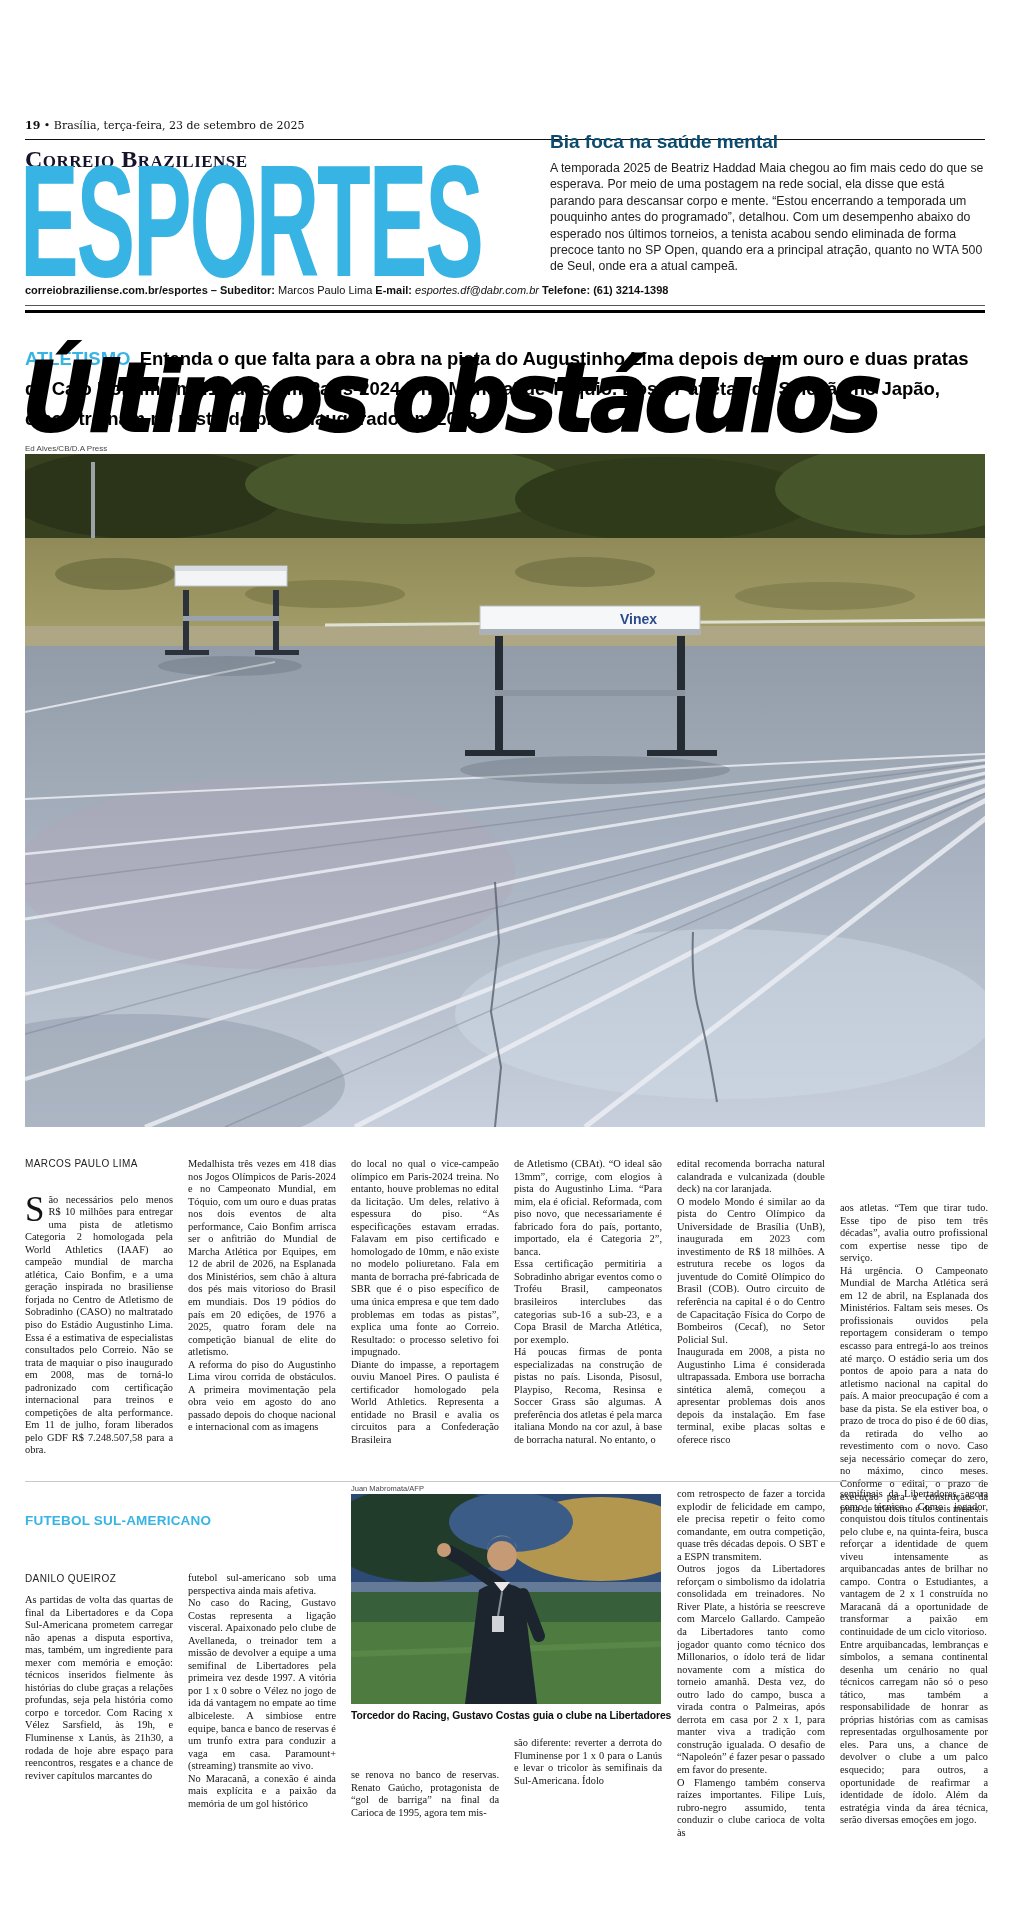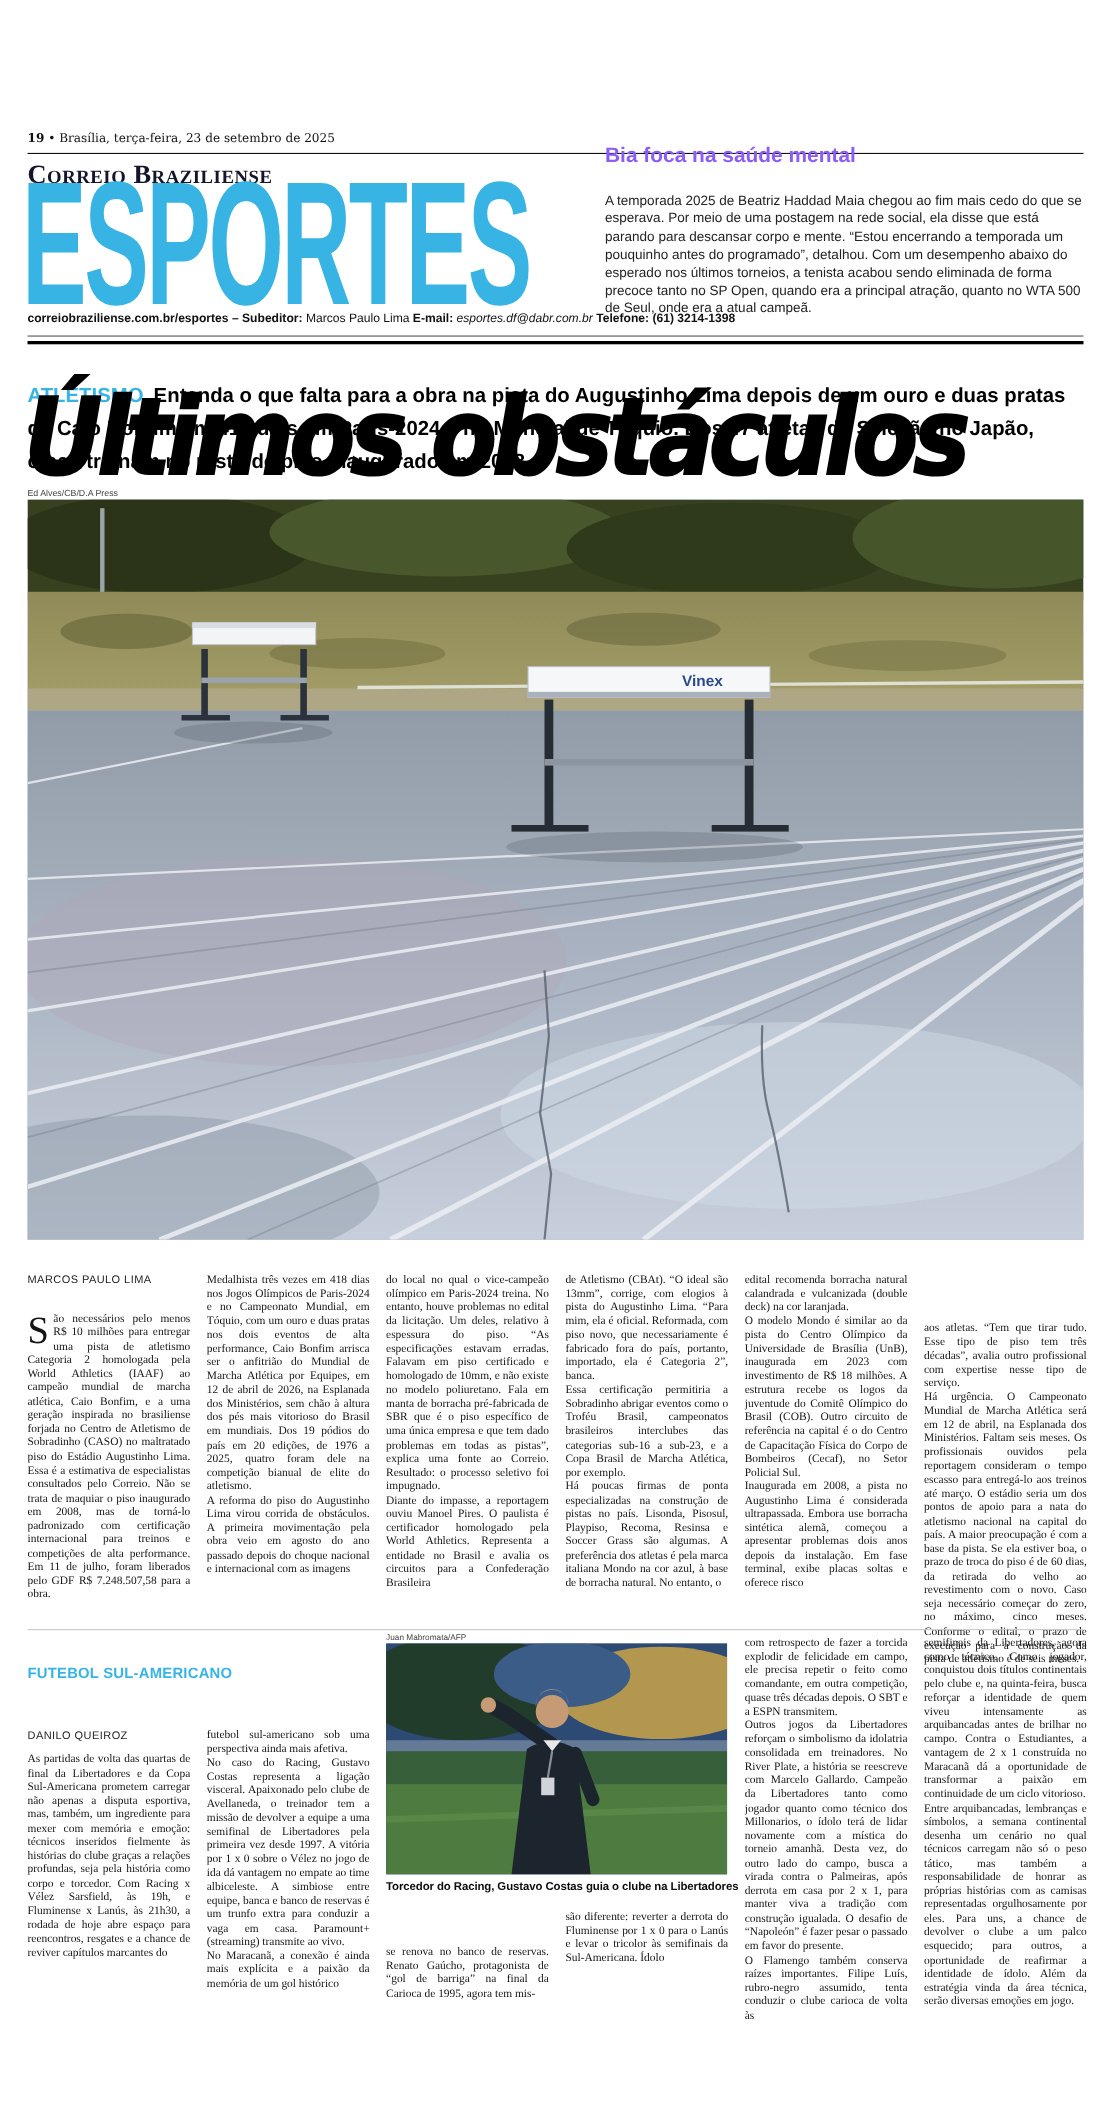--- a/index.html
+++ b/index.html
@@ -9,22 +9,22 @@
   
   .folio{top:119px;left:25px;font-family:"DejaVu Serif",serif;font-size:11px;color:#111;}
   .folio b{font-weight:bold;}
   .rule-top{top:139px;left:25px;width:960px;border-top:1.5px solid #111;}
   .masthead{top:146px;left:25px;font-family:"Liberation Serif",serif;font-weight:bold;
             font-variant:small-caps;font-size:24px;letter-spacing:.5px;color:#14142b;}
   .section-banner{top:158px;left:20px;font-family:"Liberation Sans",sans-serif;font-weight:bold;
             font-size:160px;line-height:125px;color:#38b4e4;letter-spacing:-4px;
             transform:scaleX(.55);transform-origin:left top;white-space:nowrap;}
   .brief{top:131px;left:550px;width:442px;}
-  .brief-title{font-family:"Liberation Sans",sans-serif;font-weight:bold;font-size:19px;color:#8b5cf6;}
-  .brief-body{margin-top:21px;font-family:"Liberation Sans",sans-serif;font-size:12.3px;
+  .brief-title{font-family:"Liberation Sans",sans-serif;font-weight:bold;font-size:19px;color:#0c4a6e;}
+  .brief-body{margin-top:7px;font-family:"Liberation Sans",sans-serif;font-size:12.3px;
               line-height:16.4px;color:#222;text-align:left;}
   .contact{top:284px;left:25px;width:960px;font-family:"Liberation Sans",sans-serif;font-size:11px;color:#111;}
   .contact .b{font-weight:bold;}
   .contact .i{font-style:italic;}
   .rule-a{top:305px;left:25px;width:960px;border-top:1px solid #555;}
   .rule-b{top:310px;left:25px;width:960px;border-top:3px solid #000;}
   
   .kicker{top:320px;left:25px;width:962px;font-family:"Liberation Sans",sans-serif;font-weight:bold;
           font-size:18.5px;line-height:30px;color:#000;margin-top:24px;}
   .kicker .lbl{color:#38b4e4;padding-right:4px;}

